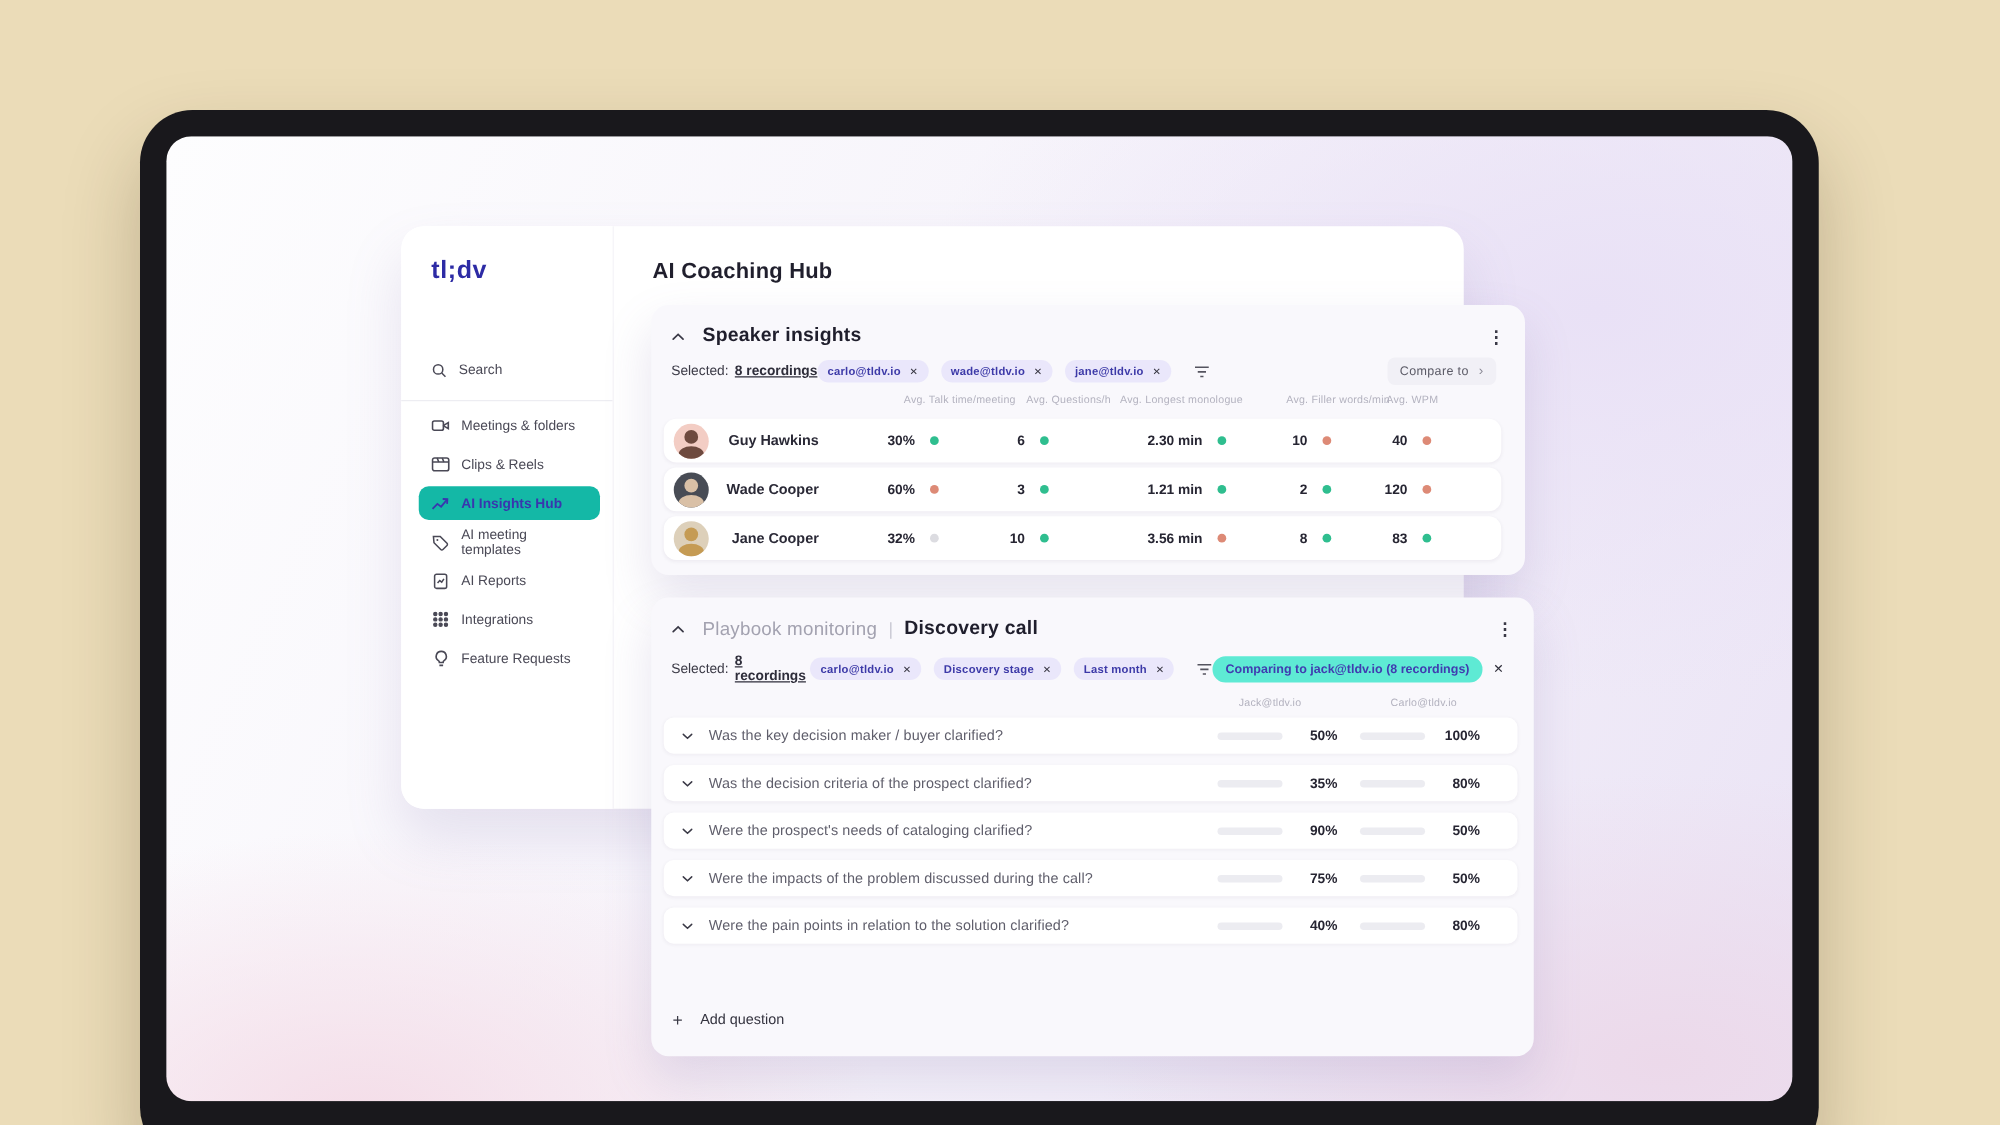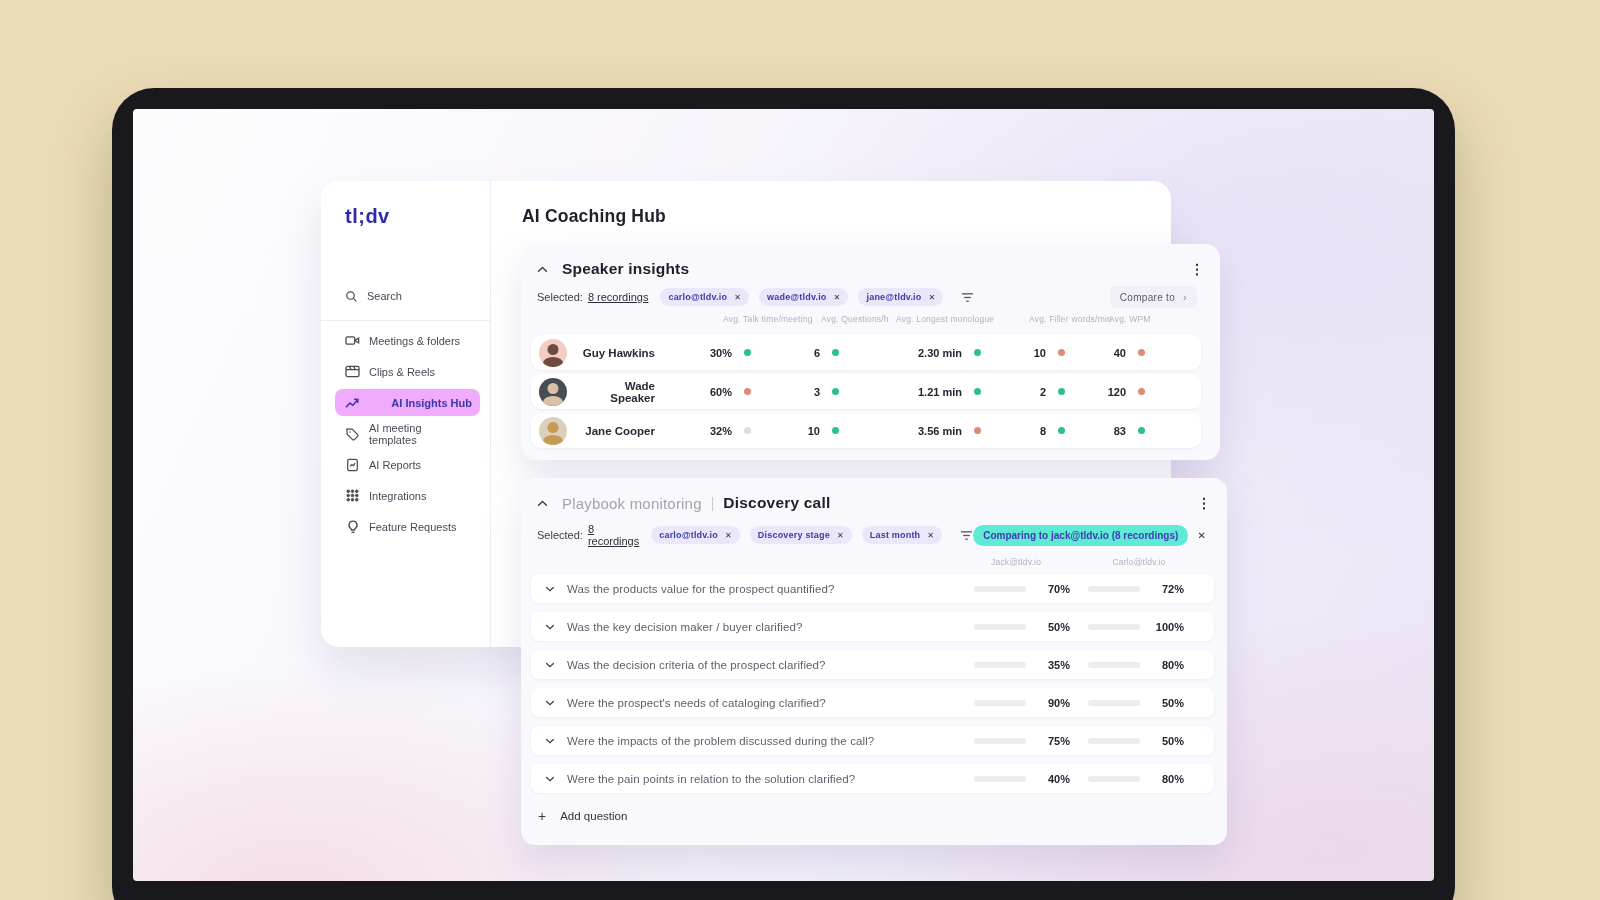--- a/index.html
+++ b/index.html
@@ -2,21 +2,21 @@
 <html><head>
 <meta charset="utf-8">
 <style>
   * { margin:0; padding:0; box-sizing:border-box; }
   html,body { width:1600px; height:900px; overflow:hidden; }
   body { background:#ebdcb8; font-family:"Liberation Sans", sans-serif; position:relative; }
 
   
   .device { position:absolute; left:112px; top:88px; width:1343px; height:840px;
             background:#19181c; border-radius:42px; padding:21px; box-shadow:0 30px 60px rgba(60,45,20,.25); }
-  .screen { position:relative; width:100%; height:772px; border-radius:4px; overflow:hidden;
+  .screen { position:relative; width:100%; height:772px; border-radius:20px; overflow:hidden;
             background:
               radial-gradient(900px 520px at 88% 18%, #e9e1f6 0%, rgba(233,225,246,0) 60%),
               radial-gradient(820px 420px at 92% 96%, #ecd9ea 0%, rgba(236,217,234,0) 55%),
               radial-gradient(760px 420px at 12% 102%, #f4dde8 0%, rgba(244,221,232,0) 55%),
               linear-gradient(115deg, #fdfdfe 0%, #f5f2fa 55%, #eae3f5 100%); }
 
   
   .appcard { position:absolute; left:188px; top:72px; width:850px; height:466px;
              background:#ffffff; border-radius:18px; box-shadow:0 24px 44px rgba(140,120,180,.18); }
   .sidebar { position:absolute; left:0; top:0; width:170px; height:100%;
@@ -25,40 +25,40 @@
   .logo { margin:4px 0 0 10px; font-size:20px; font-weight:700; color:#2d2ba5; letter-spacing:.5px; }
   .side-search { margin-top:56px; display:flex; align-items:center; height:24px; padding-left:10px;
                  color:#4a4956; font-size:11px; cursor:pointer; }
   .side-search .ic { margin-right:9px; display:flex; }
   .sb-divider { height:1px; background:#ededf2; margin:12px -10px 0 -14px; }
   .nav { margin-top:6px; }
   .nav-item { display:flex; align-items:center; height:27px; margin-bottom:4px; padding:0 8px 0 10px;
               font-size:11px; color:#4a4956; border-radius:8px; cursor:pointer; }
   .nav-item .ic { width:15px; margin-right:9px; display:flex; justify-content:center; }
   .nav-item svg { stroke:#4a4956; }
-  .nav-item.active { background:#f0abfc; color:#3936ae; font-weight:700;justify-content:space-between; }
+  .nav-item.active { background:#14b8a6; color:#3936ae; font-weight:700; }
   .nav-item.active svg { stroke:#3936ae; }
   .page-title { position:absolute; left:201px; top:25px; font-size:17.5px; font-weight:600;
                 color:#201f2d; letter-spacing:.2px; }
 
   
   .panel { position:absolute; background:#f9f8fc; border-radius:14px;
            box-shadow:0 18px 38px rgba(120,105,165,.18); }
   .panel-head { position:absolute; top:14px; left:16px; right:16px; height:22px;
                 display:flex; align-items:center; }
   .chev-btn { display:flex; margin-right:14px; cursor:pointer; }
   .p-title { font-size:15.5px; font-weight:600; color:#1f1e2c; letter-spacing:.2px; }
   .p-title-muted { font-size:15px; font-weight:500; color:#a3a2b0; letter-spacing:.2px;text-align:right; }
   .p-sep { margin:0 9px; color:#c9c8d3; font-size:14px; }
   .kebab { margin-left:auto; color:#3a3946; font-size:14px; font-weight:700; cursor:pointer;
            line-height:1; letter-spacing:0; }
   .filters { position:absolute; left:16px; height:22px; display:flex; align-items:center; }
   .sel-label { font-size:11px; color:#3b3a46; margin-right:5px; }
-  .sel-value { font-size:11px; font-weight:400; color:#2e2d3a; text-decoration:underline;
-               margin-right:12px; cursor:pointer; }
+  .sel-value { font-size:11px; font-weight:700; color:#2e2d3a; text-decoration:underline;
+               cursor:pointer; }
   .chip { display:flex; align-items:center; background:#eae7fb; color:#3d3aa8; font-size:9px;
           font-weight:700; letter-spacing:.2px; border-radius:10px; padding:4px 8px; margin-right:10px;
           white-space:nowrap; }
   .chip .x { margin-left:7px; color:#34333f; font-size:8px; cursor:pointer; font-weight:400; }
   .filter-ic { margin-left:8px; display:flex; cursor:pointer; }
   .compare-btn { margin-left:auto; display:flex; align-items:center; background:#f1f0f6;
                  border-radius:6px; padding:5px 10px; font-size:10px; color:#5b5a66;
                  letter-spacing:.3px; cursor:pointer; }
   .compare-btn .arr { margin-left:8px; color:#8a8995; font-size:11px; }
   .cmp-chip { margin-left:auto; display:flex; align-items:center; background:#5eead4; color:#403cb0;
@@ -267,21 +267,21 @@
               <span class="dot bad"></span>
             </span>
         <span class="metric m5">
               <span class="mval">40</span>
               <span class="dot bad"></span>
             </span>
       </div>
 
       <div class="srow">
         <span class="avatar" style="--bg:#484c55; --fg:#d9c0a6; background:var(--bg);"></span>
-        <span class="sname">Wade Speaker</span>
+        <span class="sname">Wade Cooper</span>
         <span class="metric m1">
               <span class="mval">60%</span>
               <span class="dot bad"></span>
             </span>
         <span class="metric m2">
               <span class="mval">3</span>
               <span class="dot good"></span>
             </span>
         <span class="metric m3">
               <span class="mval">1.21 min</span>
@@ -363,33 +363,20 @@
         <span>Comparing to jack@tldv.io (8 recordings)</span>
       </span>
       <span class="cmp-x">✕</span>
     </div>
 
     <span class="col-label" style="top:79px; left:470px; width:80px; text-align:left;">Jack@tldv.io</span>
     <span class="col-label" style="top:79px; left:578px; width:80px; text-align:center;">Carlo@tldv.io</span>
 
     <div class="pb-rows">
 
-      <div class="qrow">
-        <span class="chev-btn">
-              <svg width="10" height="6" viewBox="0 0 12 8" fill="none" stroke="#3a3946" stroke-width="1.6" stroke-linecap="round">
-                <polyline points="1.5,2 6,6.2 10.5,2"></polyline>
-              </svg>
-            </span>
-        <span class="qtext">Was the products value for the prospect quantified?</span>
-        <span class="bar"><span class="fill good" style="width: 70%;"></span></span>
-        <span class="pct">70%</span>
-        <span class="gap18"></span>
-        <span class="bar"><span class="fill good" style="width: 72%;"></span></span>
-        <span class="pct">72%</span>
-      </div>
 
       <div class="qrow">
         <span class="chev-btn">
               <svg width="10" height="6" viewBox="0 0 12 8" fill="none" stroke="#3a3946" stroke-width="1.6" stroke-linecap="round">
                 <polyline points="1.5,2 6,6.2 10.5,2"></polyline>
               </svg>
             </span>
         <span class="qtext">Was the key decision maker / buyer clarified?</span>
         <span class="bar"><span class="fill bad" style="width: 50%;"></span></span>
         <span class="pct">50%</span>

